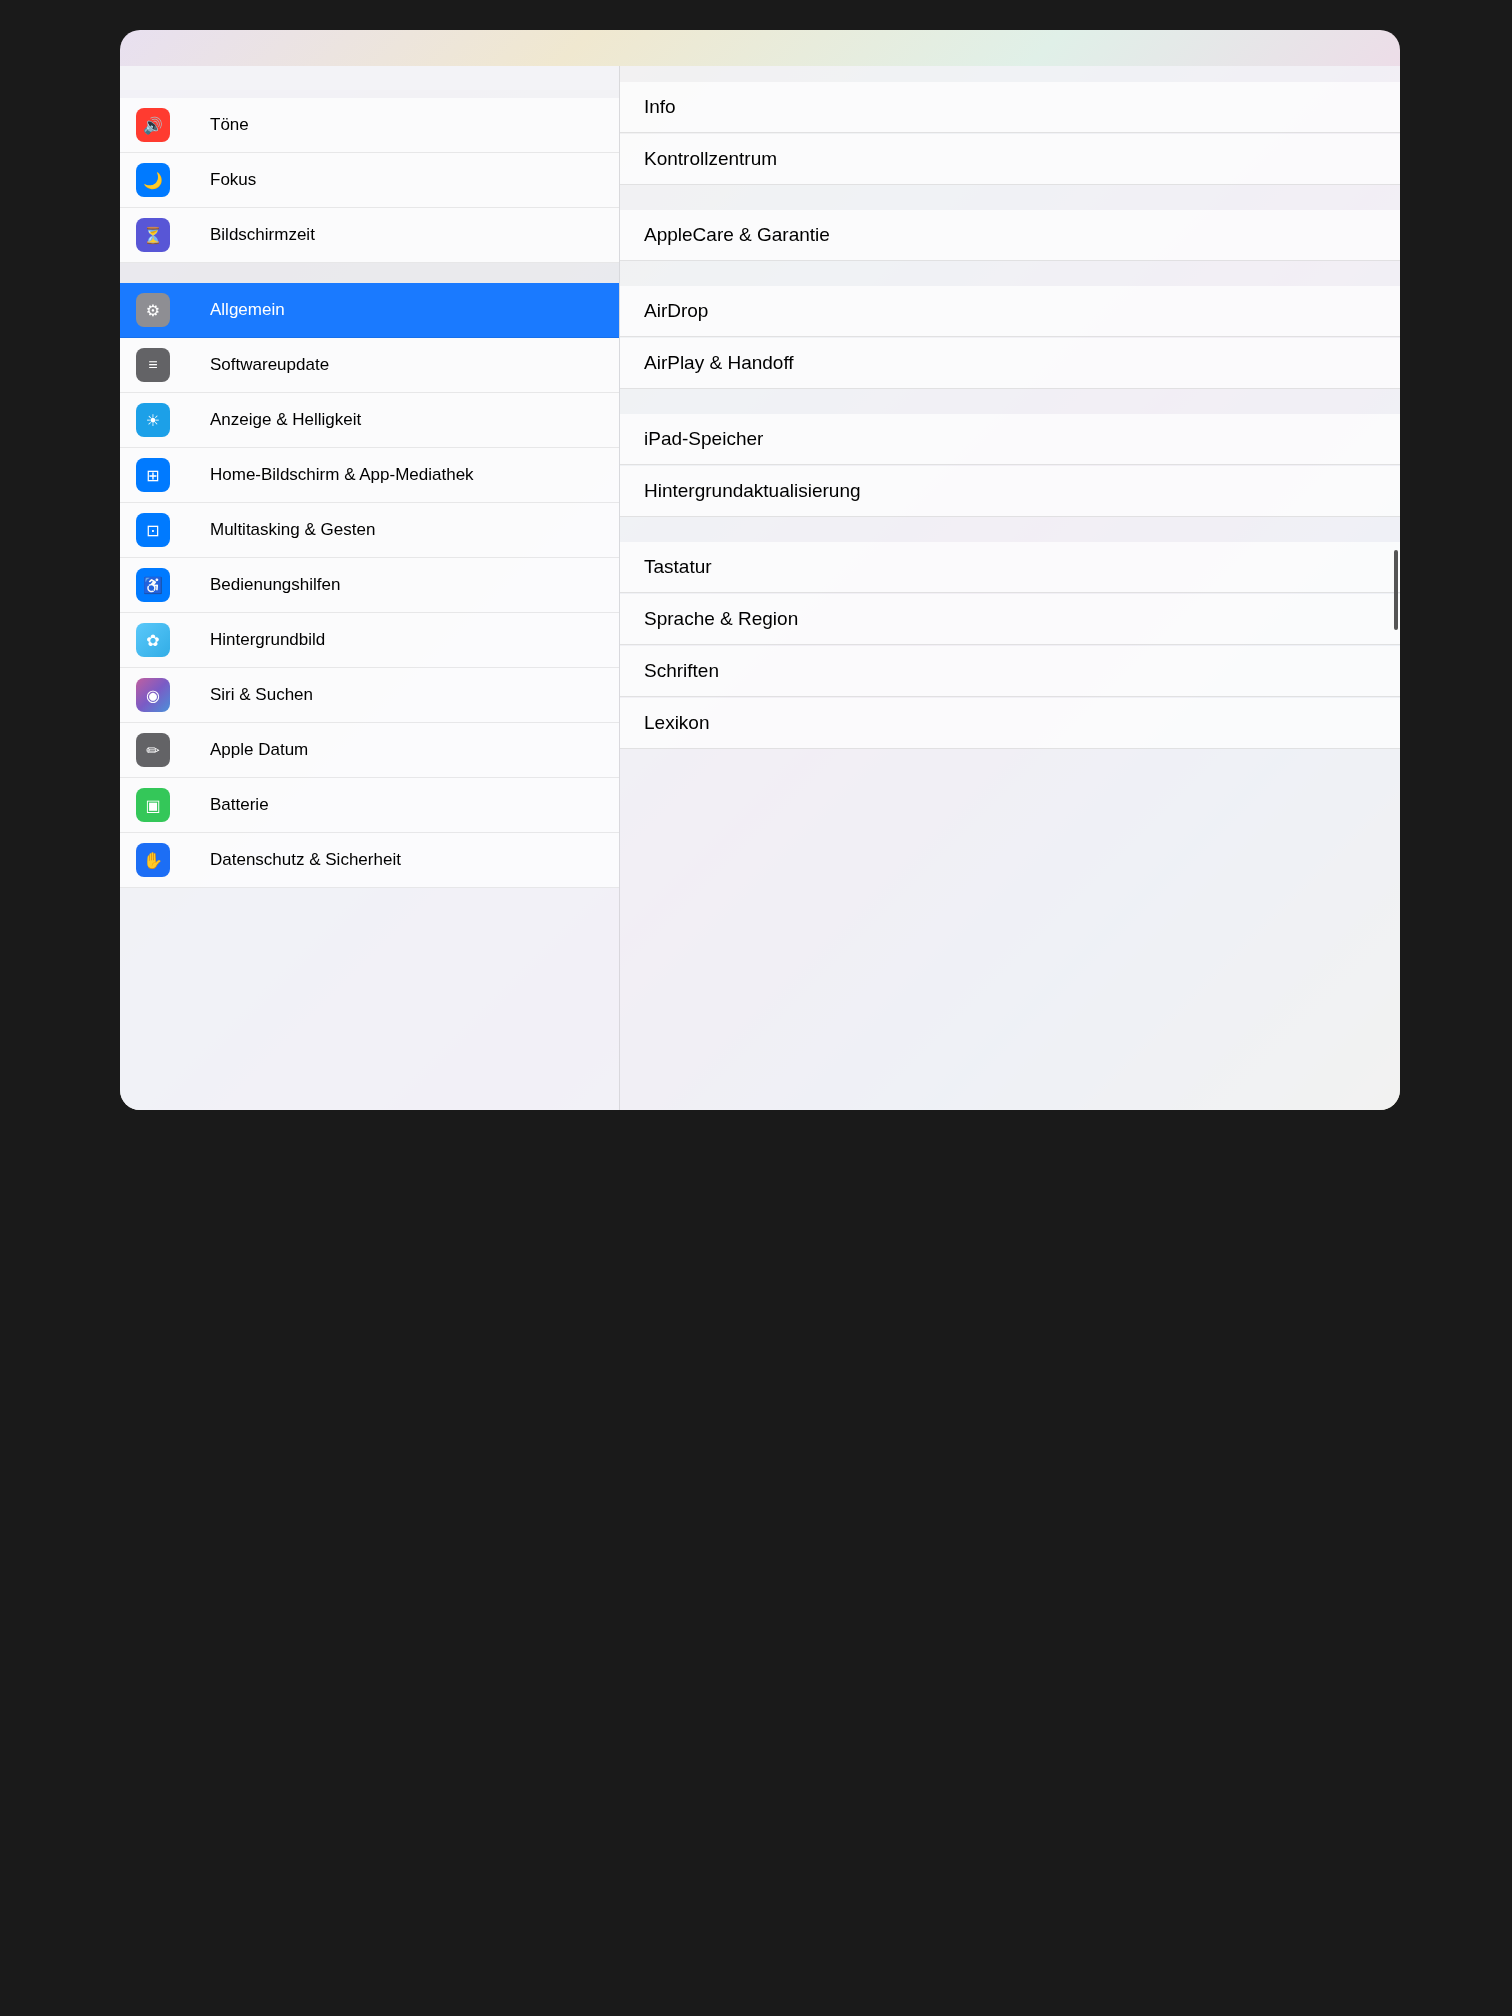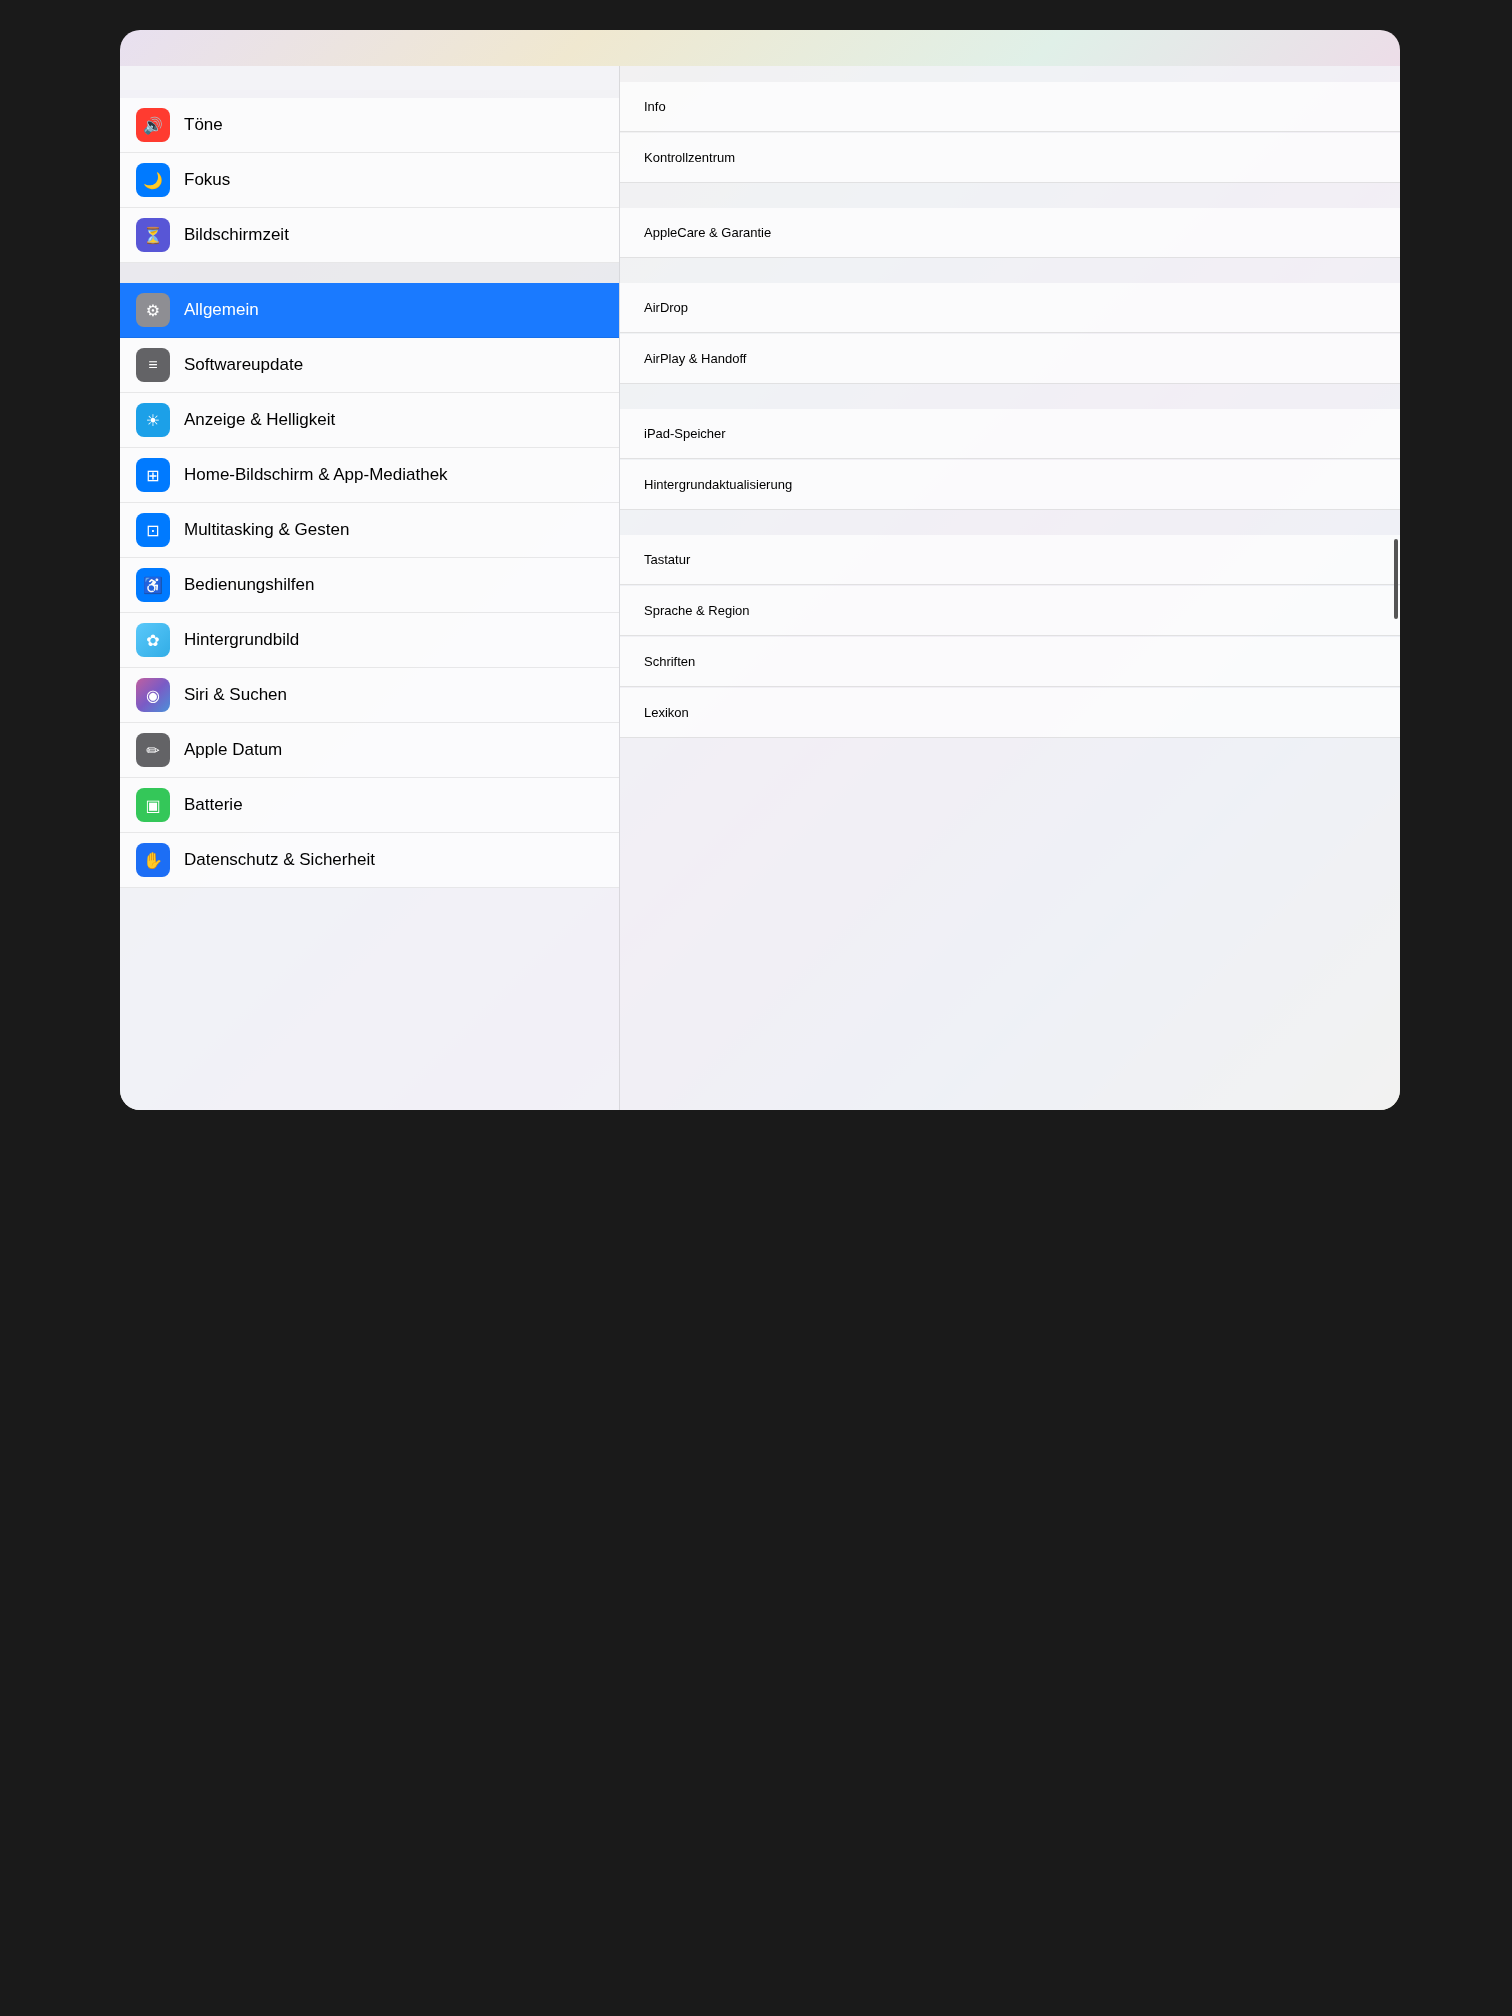--- a/index.html
+++ b/index.html
@@ -105,20 +105,21 @@
       justify-content: center;
       margin-right: 14px;
       flex-shrink: 0;
       font-size: 18px;
     }
 
     .item-label {
       font-size: 17px;
       color: #000;
       line-height: 1.3;
+      margin-left: 26px;
     }
 
     
     .settings-divider {
       height: 28px;
       background: transparent;
     }
 
     
     .detail-panel {
@@ -140,21 +141,21 @@
       align-items: center;
       padding: 14px 24px;
       border-bottom: 1px solid rgba(0,0,0,0.1);
       cursor: pointer;
       min-height: 50px;
       background: rgba(255,255,255,0.7);
       margin-bottom: 1px;
     }
 
     .detail-label {
-      font-size: 13px;
+      font-size: 19px;
       color: #000;
       text-align: center;
     }
 
     .detail-group-gap {
       height: 24px;
       background: transparent;
     }
 
     .scrollbar-indicator {

